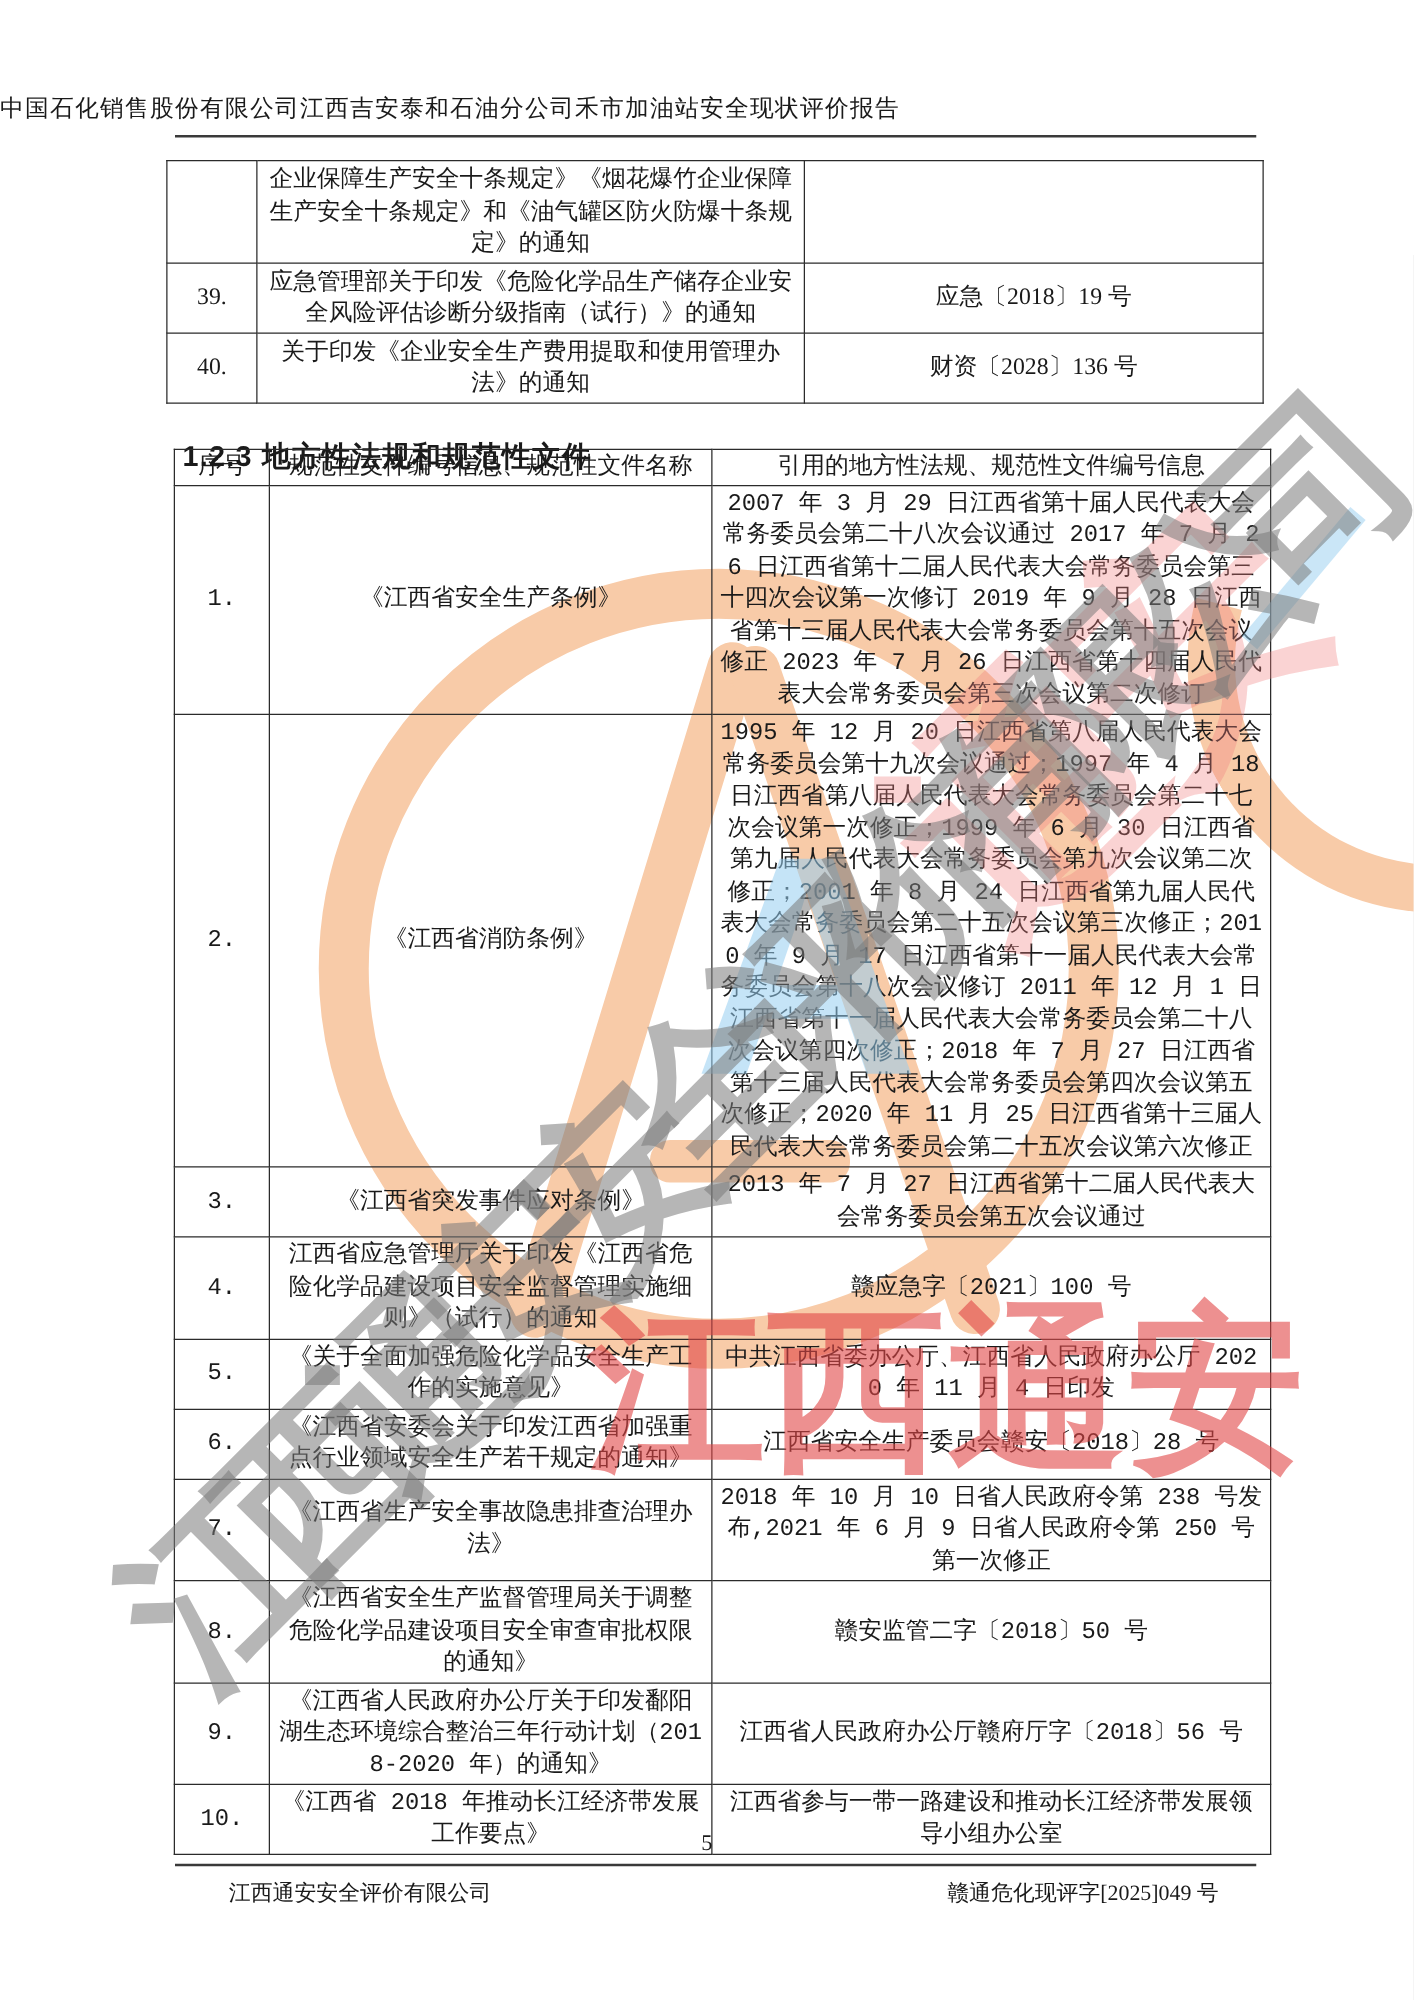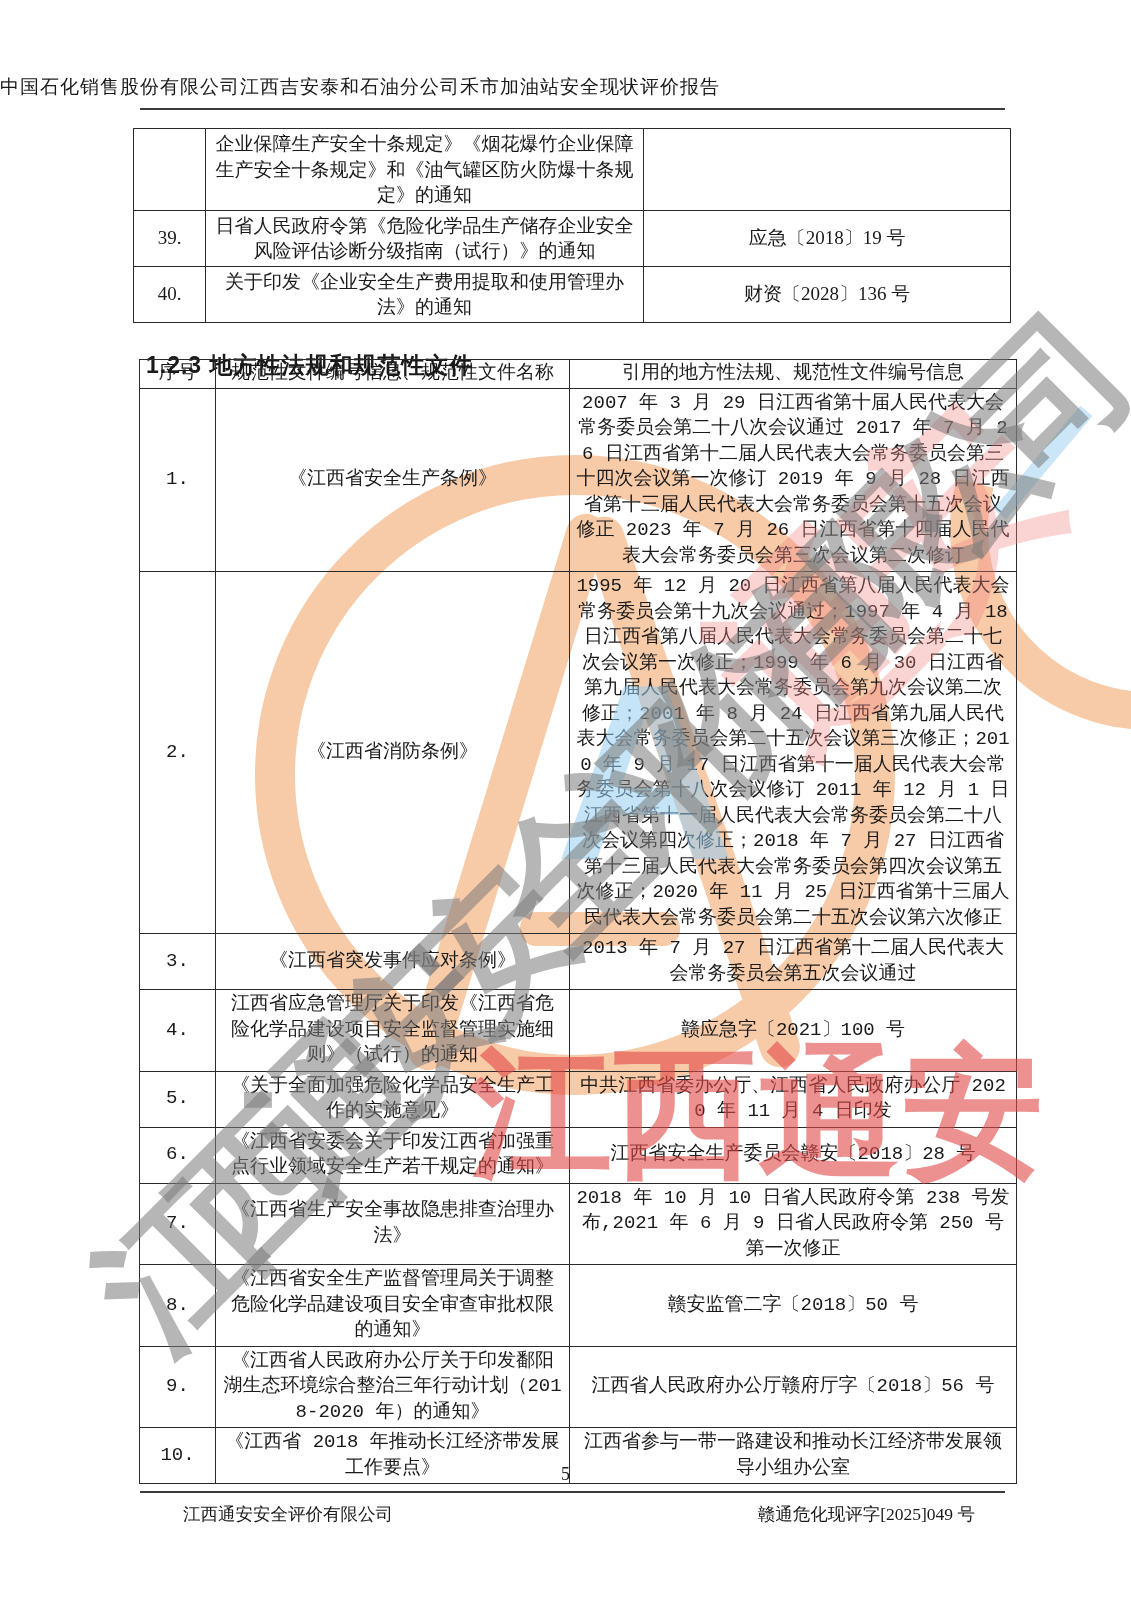--- a/index.html
+++ b/index.html
@@ -91,21 +91,21 @@
         <col class="c-info">
       </colgroup>
     <tbody>
       <tr>
         <td></td>
         <td>企业保障生产安全十条规定》《烟花爆竹企业保障生产安全十条规定》和《油气罐区防火防爆十条规定》的通知</td>
         <td></td>
       </tr>
       <tr>
         <td>39.</td>
-        <td>日省人民政府令第《危险化学品生产储存企业安全风险评估诊断分级指南（试行）》的通知</td>
+        <td>应急管理部关于印发《危险化学品生产储存企业安全风险评估诊断分级指南（试行）》的通知</td>
         <td>应急〔2018〕19 号</td>
       </tr>
       <tr>
         <td>40.</td>
         <td>关于印发《企业安全生产费用提取和使用管理办法》的通知</td>
         <td>财资〔2028〕136 号</td>
       </tr>
     </tbody>
   </table>
 

